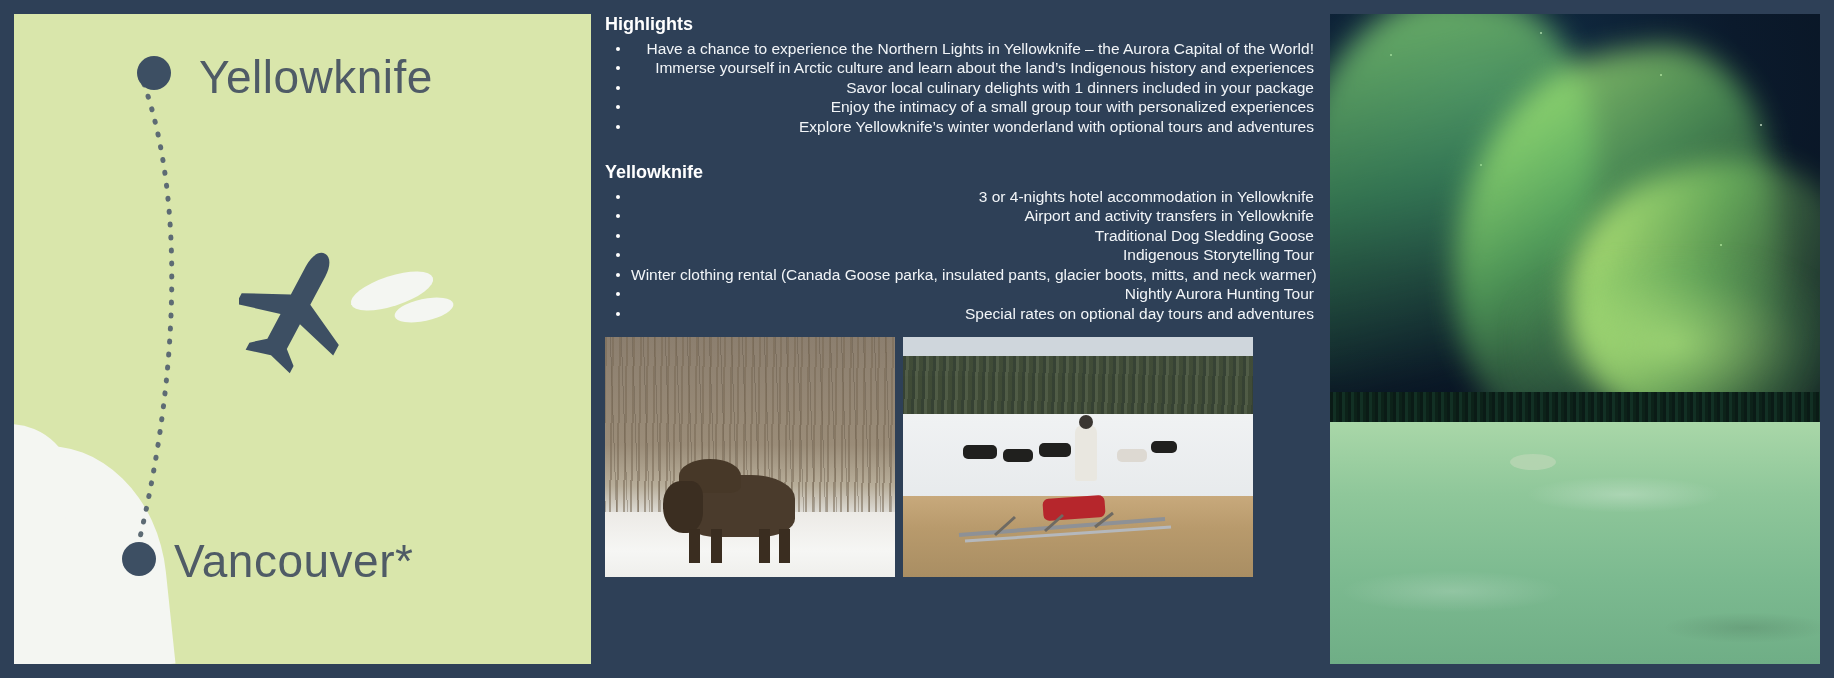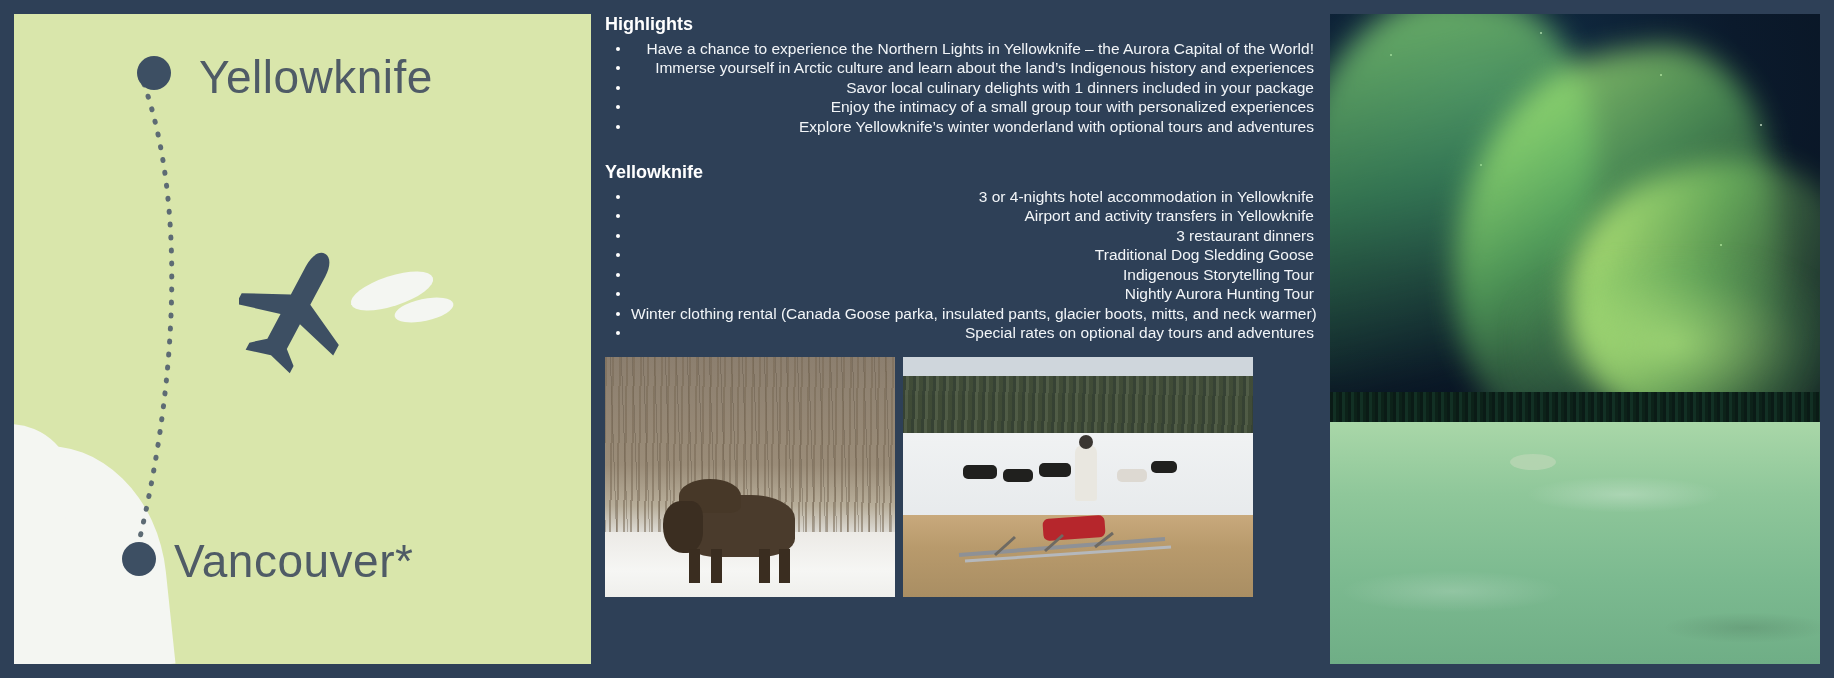--- a/index.html
+++ b/index.html
@@ -348,25 +348,24 @@
       <li>Immerse yourself in Arctic culture and learn about the land’s Indigenous history and experiences</li>
       <li>Savor local culinary delights with 1 dinners included in your package</li>
       <li>Enjoy the intimacy of a small group tour with personalized experiences</li>
       <li>Explore Yellowknife’s winter wonderland with optional tours and adventures</li>
     </ul>
 
     <h2 class="section-title second">Yellowknife</h2>
     <ul class="bullets">
       <li>3 or 4-nights hotel accommodation in Yellowknife</li>
       <li>Airport and activity transfers in Yellowknife</li>
-      <li>3 restaurant dinners</li>
       <li>Traditional Dog Sledding Goose</li>
       <li>Indigenous Storytelling Tour</li>
+      <li>Winter clothing rental (Canada Goose parka, insulated pants, glacier boots, mitts, and neck warmer)</li>
       <li>Nightly Aurora Hunting Tour</li>
-      <li>Winter clothing rental (Canada Goose parka, insulated pants, glacier boots, mitts, and neck warmer)</li>
       <li>Special rates on optional day tours and adventures</li>
     </ul>
 
     <div class="photo-row">
 
       <div class="photo photo-bison">
         <div class="bison-sky"></div>
         <div class="bison-brush"></div>
         <div class="bison-snow"></div>
         <div class="bison-body"></div>

